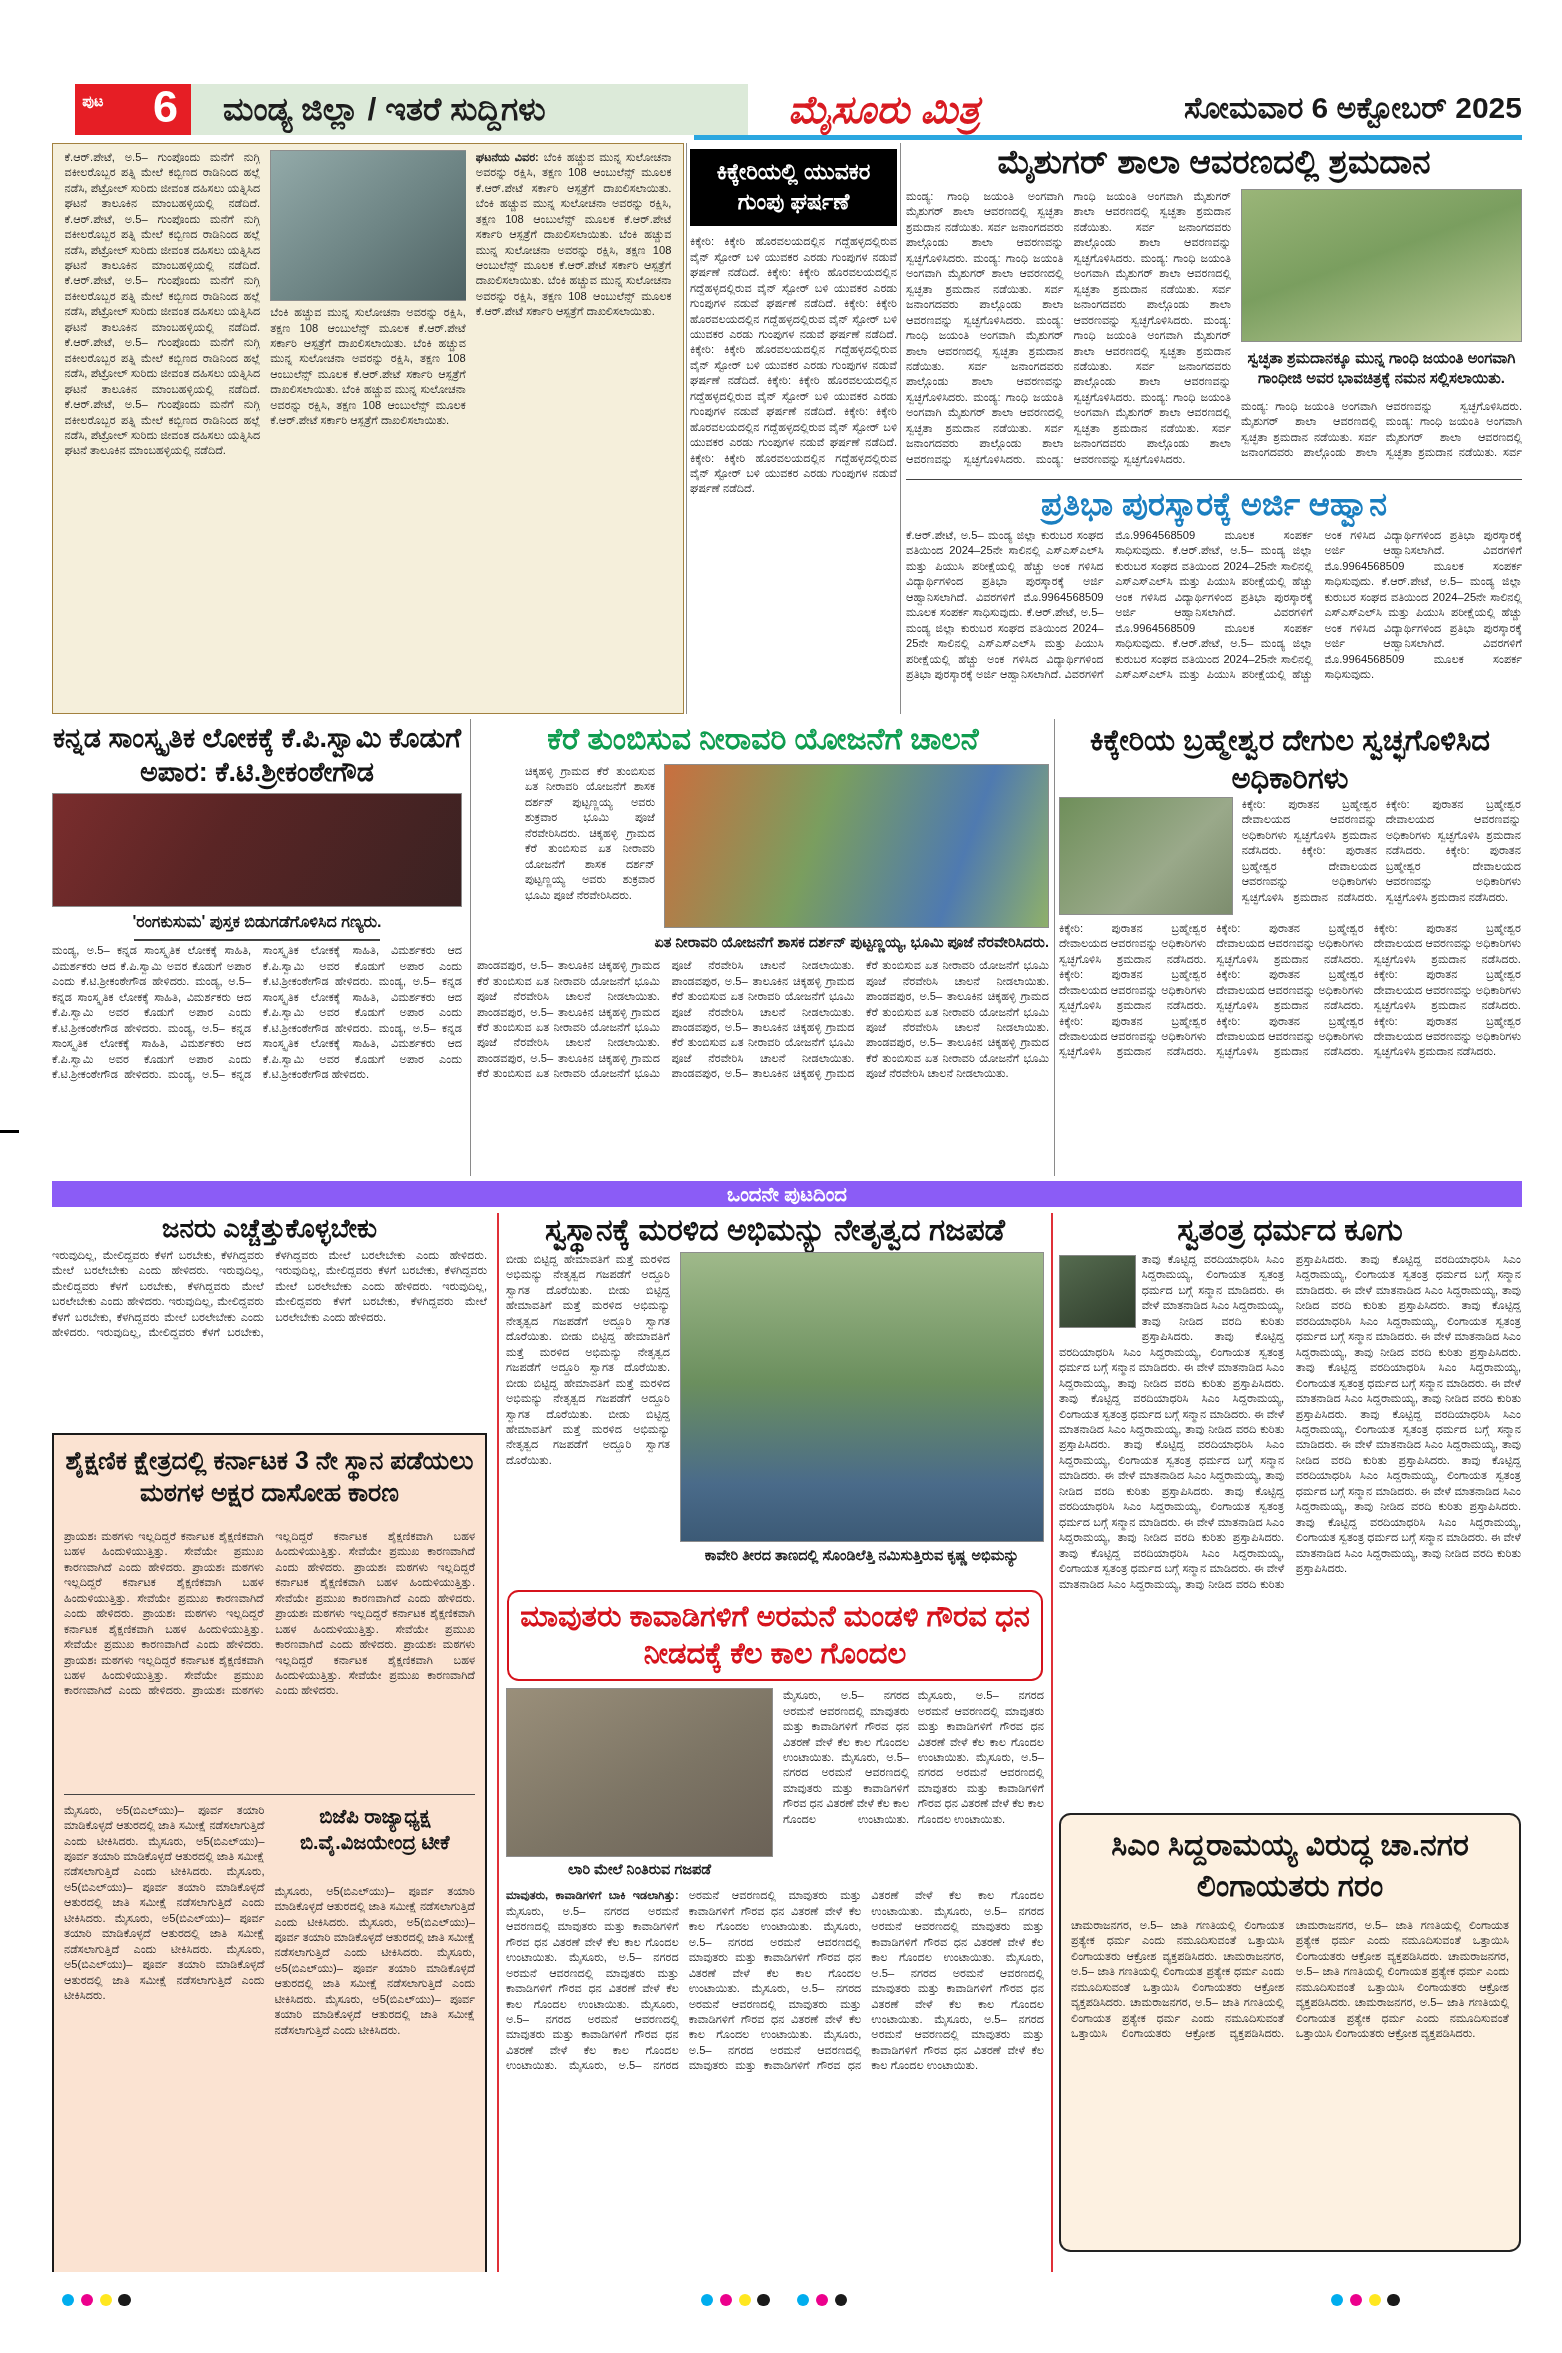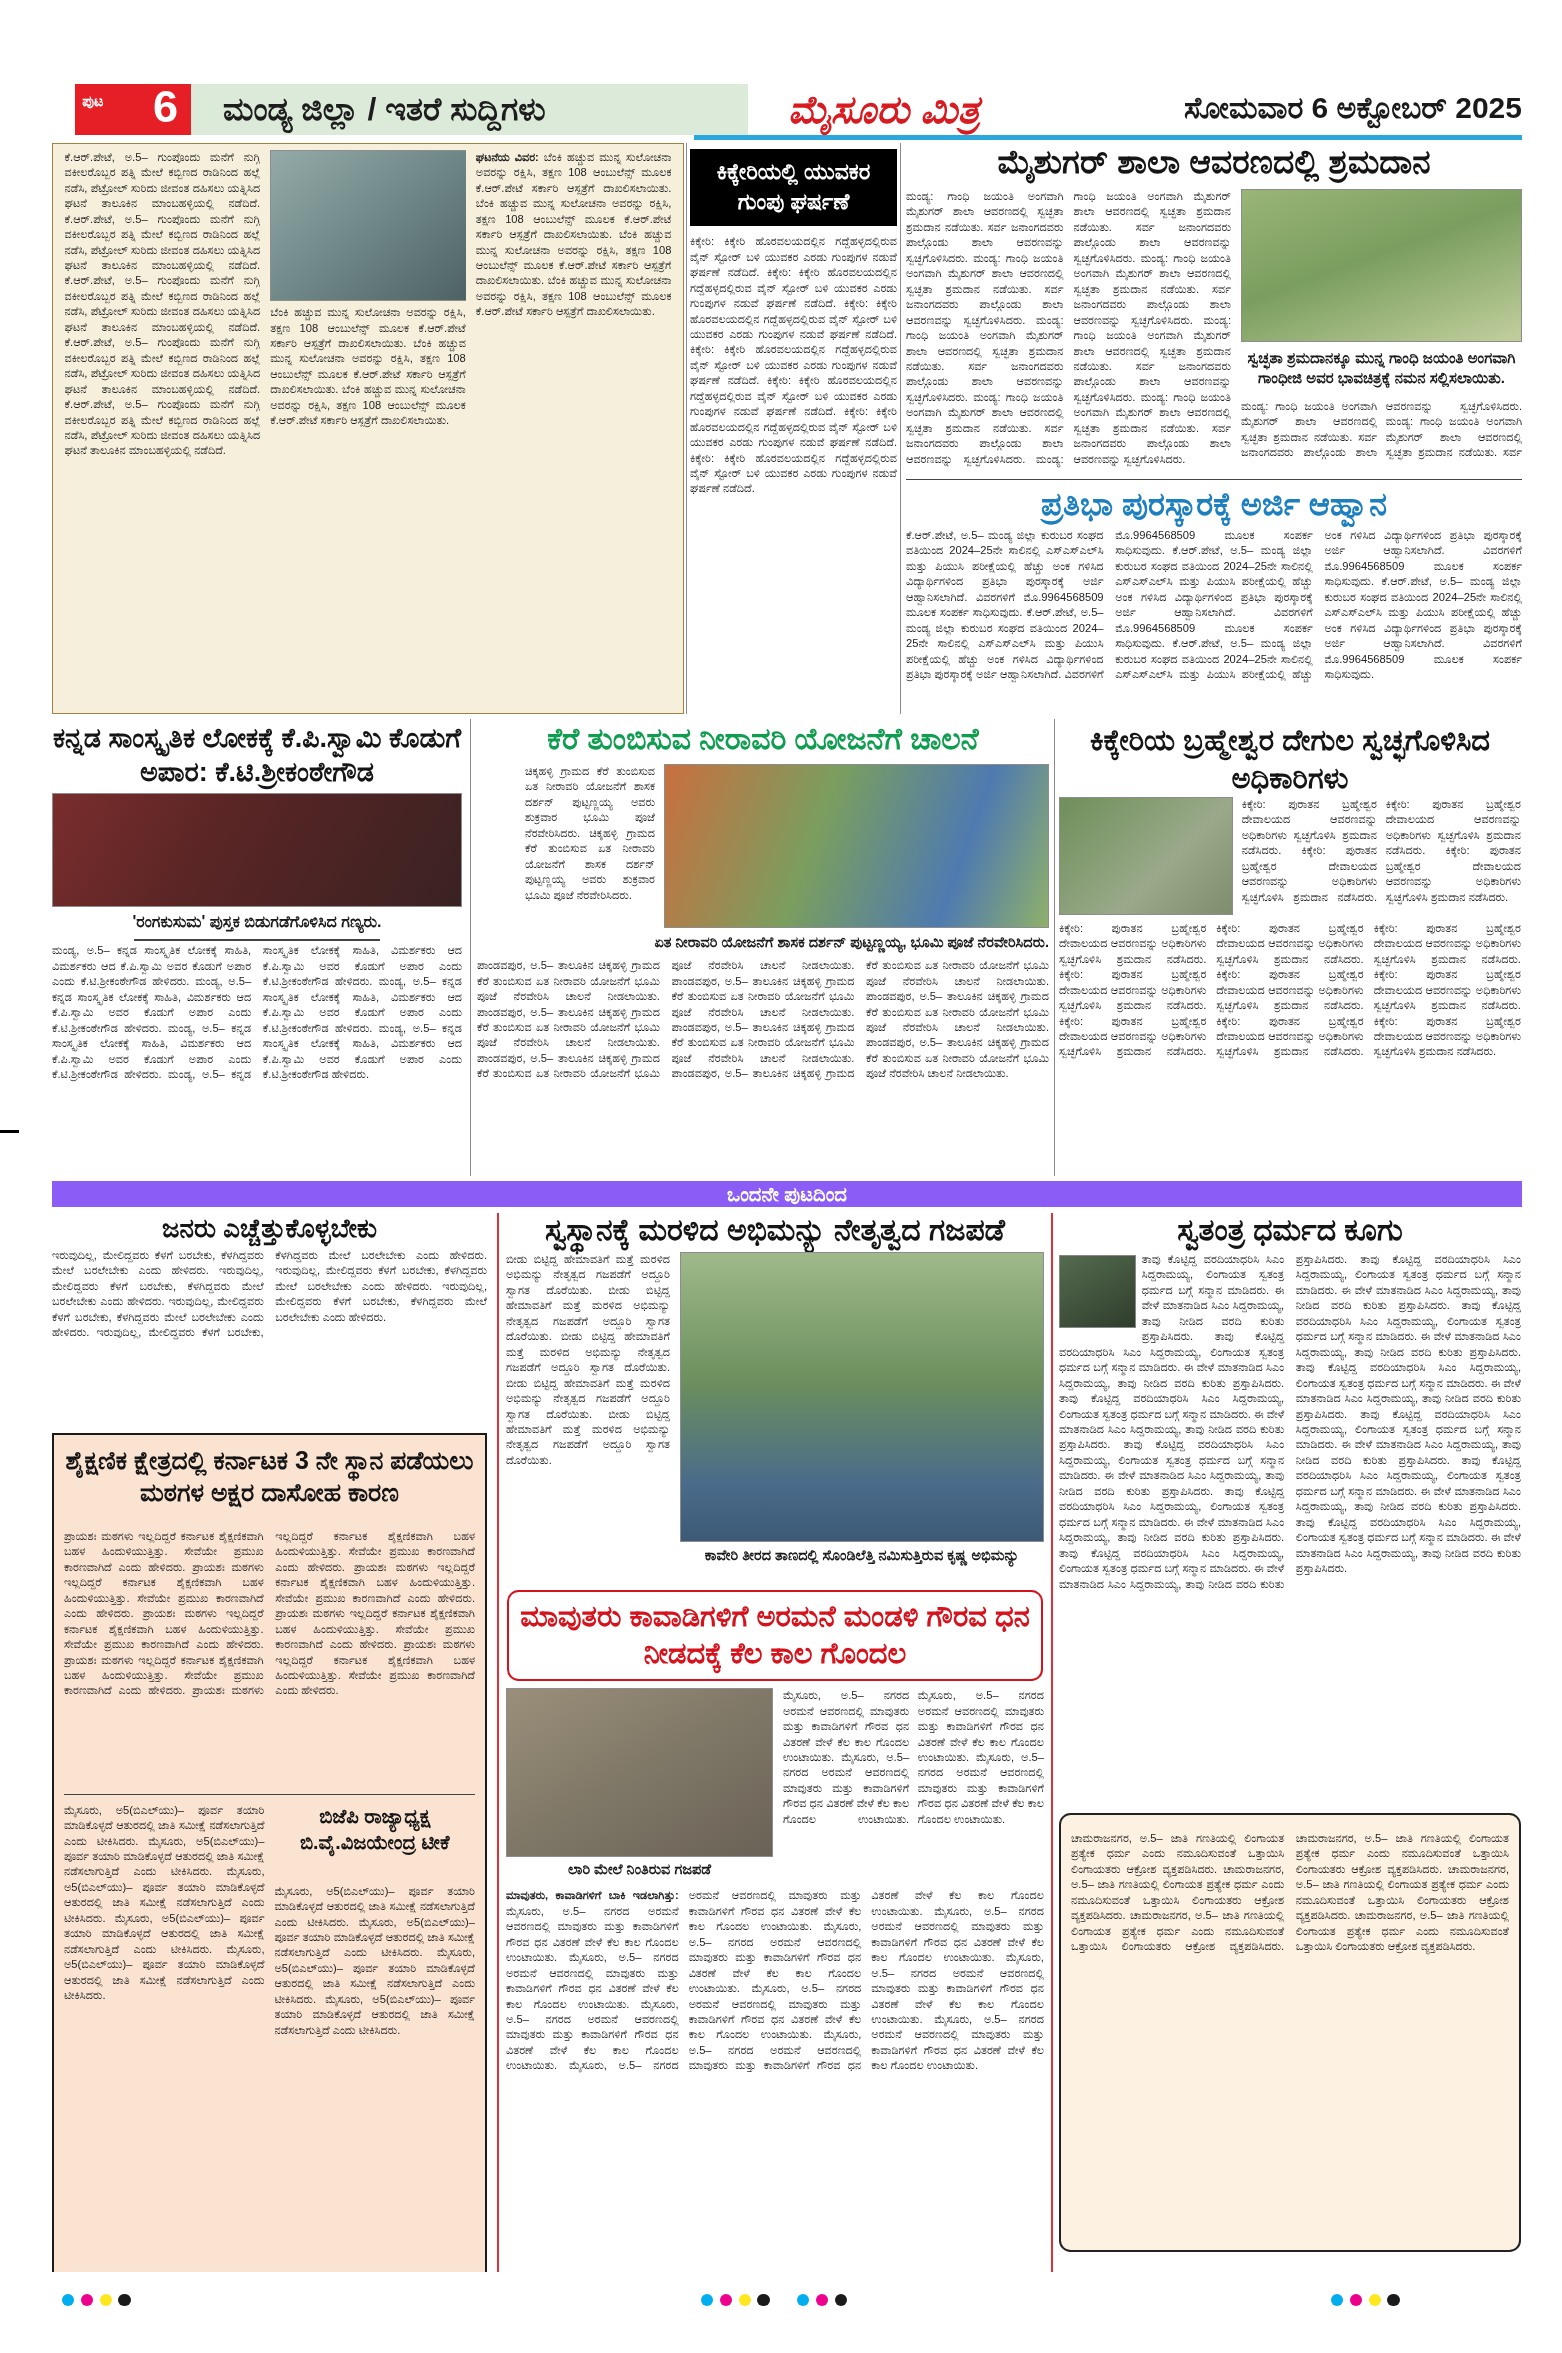--- a/index.html
+++ b/index.html
@@ -206,20 +206,21 @@
       <span class="bold">ಮಾವುತರು, ಕಾವಾಡಿಗಳಿಗೆ ಬಾಕಿ ಇಡಲಾಗಿತ್ತು: </span><span>ಮೈಸೂರು, ಅ.5– ನಗರದ ಅರಮನೆ ಆವರಣದಲ್ಲಿ ಮಾವುತರು ಮತ್ತು ಕಾವಾಡಿಗಳಿಗೆ ಗೌರವ ಧನ ವಿತರಣೆ ವೇಳೆ ಕೆಲ ಕಾಲ ಗೊಂದಲ ಉಂಟಾಯಿತು. ಮೈಸೂರು, ಅ.5– ನಗರದ ಅರಮನೆ ಆವರಣದಲ್ಲಿ ಮಾವುತರು ಮತ್ತು ಕಾವಾಡಿಗಳಿಗೆ ಗೌರವ ಧನ ವಿತರಣೆ ವೇಳೆ ಕೆಲ ಕಾಲ ಗೊಂದಲ ಉಂಟಾಯಿತು. ಮೈಸೂರು, ಅ.5– ನಗರದ ಅರಮನೆ ಆವರಣದಲ್ಲಿ ಮಾವುತರು ಮತ್ತು ಕಾವಾಡಿಗಳಿಗೆ ಗೌರವ ಧನ ವಿತರಣೆ ವೇಳೆ ಕೆಲ ಕಾಲ ಗೊಂದಲ ಉಂಟಾಯಿತು. ಮೈಸೂರು, ಅ.5– ನಗರದ ಅರಮನೆ ಆವರಣದಲ್ಲಿ ಮಾವುತರು ಮತ್ತು ಕಾವಾಡಿಗಳಿಗೆ ಗೌರವ ಧನ ವಿತರಣೆ ವೇಳೆ ಕೆಲ ಕಾಲ ಗೊಂದಲ ಉಂಟಾಯಿತು. ಮೈಸೂರು, ಅ.5– ನಗರದ ಅರಮನೆ ಆವರಣದಲ್ಲಿ ಮಾವುತರು ಮತ್ತು ಕಾವಾಡಿಗಳಿಗೆ ಗೌರವ ಧನ ವಿತರಣೆ ವೇಳೆ ಕೆಲ ಕಾಲ ಗೊಂದಲ ಉಂಟಾಯಿತು. ಮೈಸೂರು, ಅ.5– ನಗರದ ಅರಮನೆ ಆವರಣದಲ್ಲಿ ಮಾವುತರು ಮತ್ತು ಕಾವಾಡಿಗಳಿಗೆ ಗೌರವ ಧನ ವಿತರಣೆ ವೇಳೆ ಕೆಲ ಕಾಲ ಗೊಂದಲ ಉಂಟಾಯಿತು. ಮೈಸೂರು, ಅ.5– ನಗರದ ಅರಮನೆ ಆವರಣದಲ್ಲಿ ಮಾವುತರು ಮತ್ತು ಕಾವಾಡಿಗಳಿಗೆ ಗೌರವ ಧನ ವಿತರಣೆ ವೇಳೆ ಕೆಲ ಕಾಲ ಗೊಂದಲ ಉಂಟಾಯಿತು. ಮೈಸೂರು, ಅ.5– ನಗರದ ಅರಮನೆ ಆವರಣದಲ್ಲಿ ಮಾವುತರು ಮತ್ತು ಕಾವಾಡಿಗಳಿಗೆ ಗೌರವ ಧನ ವಿತರಣೆ ವೇಳೆ ಕೆಲ ಕಾಲ ಗೊಂದಲ ಉಂಟಾಯಿತು. ಮೈಸೂರು, ಅ.5– ನಗರದ ಅರಮನೆ ಆವರಣದಲ್ಲಿ ಮಾವುತರು ಮತ್ತು ಕಾವಾಡಿಗಳಿಗೆ ಗೌರವ ಧನ ವಿತರಣೆ ವೇಳೆ ಕೆಲ ಕಾಲ ಗೊಂದಲ ಉಂಟಾಯಿತು. ಮೈಸೂರು, ಅ.5– ನಗರದ ಅರಮನೆ ಆವರಣದಲ್ಲಿ ಮಾವುತರು ಮತ್ತು ಕಾವಾಡಿಗಳಿಗೆ ಗೌರವ ಧನ ವಿತರಣೆ ವೇಳೆ ಕೆಲ ಕಾಲ ಗೊಂದಲ ಉಂಟಾಯಿತು.</span>
     </div>
   </div>
 
   <div class="abs" style="left:1059px;top:1213px;width:462px;height:1059px;overflow:hidden;">
     <div class="h-std" style="font-size:30px;height:39px;">ಸ್ವತಂತ್ರ ಧರ್ಮದ ಕೂಗು</div>
     <div class="body-txt jt" style="columns:2;column-gap:11.6px;height:551px;">
       <span class="miniphoto"></span><span>ತಾವು ಕೊಟ್ಟಿದ್ದ ವರದಿಯಾಧರಿಸಿ ಸಿಎಂ ಸಿದ್ದರಾಮಯ್ಯ, ಲಿಂಗಾಯತ ಸ್ವತಂತ್ರ ಧರ್ಮದ ಬಗ್ಗೆ ಸನ್ಮಾನ ಮಾಡಿದರು. ಈ ವೇಳೆ ಮಾತನಾಡಿದ ಸಿಎಂ ಸಿದ್ದರಾಮಯ್ಯ, ತಾವು ನೀಡಿದ ವರದಿ ಕುರಿತು ಪ್ರಸ್ತಾಪಿಸಿದರು. ತಾವು ಕೊಟ್ಟಿದ್ದ ವರದಿಯಾಧರಿಸಿ ಸಿಎಂ ಸಿದ್ದರಾಮಯ್ಯ, ಲಿಂಗಾಯತ ಸ್ವತಂತ್ರ ಧರ್ಮದ ಬಗ್ಗೆ ಸನ್ಮಾನ ಮಾಡಿದರು. ಈ ವೇಳೆ ಮಾತನಾಡಿದ ಸಿಎಂ ಸಿದ್ದರಾಮಯ್ಯ, ತಾವು ನೀಡಿದ ವರದಿ ಕುರಿತು ಪ್ರಸ್ತಾಪಿಸಿದರು. ತಾವು ಕೊಟ್ಟಿದ್ದ ವರದಿಯಾಧರಿಸಿ ಸಿಎಂ ಸಿದ್ದರಾಮಯ್ಯ, ಲಿಂಗಾಯತ ಸ್ವತಂತ್ರ ಧರ್ಮದ ಬಗ್ಗೆ ಸನ್ಮಾನ ಮಾಡಿದರು. ಈ ವೇಳೆ ಮಾತನಾಡಿದ ಸಿಎಂ ಸಿದ್ದರಾಮಯ್ಯ, ತಾವು ನೀಡಿದ ವರದಿ ಕುರಿತು ಪ್ರಸ್ತಾಪಿಸಿದರು. ತಾವು ಕೊಟ್ಟಿದ್ದ ವರದಿಯಾಧರಿಸಿ ಸಿಎಂ ಸಿದ್ದರಾಮಯ್ಯ, ಲಿಂಗಾಯತ ಸ್ವತಂತ್ರ ಧರ್ಮದ ಬಗ್ಗೆ ಸನ್ಮಾನ ಮಾಡಿದರು. ಈ ವೇಳೆ ಮಾತನಾಡಿದ ಸಿಎಂ ಸಿದ್ದರಾಮಯ್ಯ, ತಾವು ನೀಡಿದ ವರದಿ ಕುರಿತು ಪ್ರಸ್ತಾಪಿಸಿದರು. ತಾವು ಕೊಟ್ಟಿದ್ದ ವರದಿಯಾಧರಿಸಿ ಸಿಎಂ ಸಿದ್ದರಾಮಯ್ಯ, ಲಿಂಗಾಯತ ಸ್ವತಂತ್ರ ಧರ್ಮದ ಬಗ್ಗೆ ಸನ್ಮಾನ ಮಾಡಿದರು. ಈ ವೇಳೆ ಮಾತನಾಡಿದ ಸಿಎಂ ಸಿದ್ದರಾಮಯ್ಯ, ತಾವು ನೀಡಿದ ವರದಿ ಕುರಿತು ಪ್ರಸ್ತಾಪಿಸಿದರು. ತಾವು ಕೊಟ್ಟಿದ್ದ ವರದಿಯಾಧರಿಸಿ ಸಿಎಂ ಸಿದ್ದರಾಮಯ್ಯ, ಲಿಂಗಾಯತ ಸ್ವತಂತ್ರ ಧರ್ಮದ ಬಗ್ಗೆ ಸನ್ಮಾನ ಮಾಡಿದರು. ಈ ವೇಳೆ ಮಾತನಾಡಿದ ಸಿಎಂ ಸಿದ್ದರಾಮಯ್ಯ, ತಾವು ನೀಡಿದ ವರದಿ ಕುರಿತು ಪ್ರಸ್ತಾಪಿಸಿದರು. ತಾವು ಕೊಟ್ಟಿದ್ದ ವರದಿಯಾಧರಿಸಿ ಸಿಎಂ ಸಿದ್ದರಾಮಯ್ಯ, ಲಿಂಗಾಯತ ಸ್ವತಂತ್ರ ಧರ್ಮದ ಬಗ್ಗೆ ಸನ್ಮಾನ ಮಾಡಿದರು. ಈ ವೇಳೆ ಮಾತನಾಡಿದ ಸಿಎಂ ಸಿದ್ದರಾಮಯ್ಯ, ತಾವು ನೀಡಿದ ವರದಿ ಕುರಿತು ಪ್ರಸ್ತಾಪಿಸಿದರು. ತಾವು ಕೊಟ್ಟಿದ್ದ ವರದಿಯಾಧರಿಸಿ ಸಿಎಂ ಸಿದ್ದರಾಮಯ್ಯ, ಲಿಂಗಾಯತ ಸ್ವತಂತ್ರ ಧರ್ಮದ ಬಗ್ಗೆ ಸನ್ಮಾನ ಮಾಡಿದರು. ಈ ವೇಳೆ ಮಾತನಾಡಿದ ಸಿಎಂ ಸಿದ್ದರಾಮಯ್ಯ, ತಾವು ನೀಡಿದ ವರದಿ ಕುರಿತು ಪ್ರಸ್ತಾಪಿಸಿದರು. ತಾವು ಕೊಟ್ಟಿದ್ದ ವರದಿಯಾಧರಿಸಿ ಸಿಎಂ ಸಿದ್ದರಾಮಯ್ಯ, ಲಿಂಗಾಯತ ಸ್ವತಂತ್ರ ಧರ್ಮದ ಬಗ್ಗೆ ಸನ್ಮಾನ ಮಾಡಿದರು. ಈ ವೇಳೆ ಮಾತನಾಡಿದ ಸಿಎಂ ಸಿದ್ದರಾಮಯ್ಯ, ತಾವು ನೀಡಿದ ವರದಿ ಕುರಿತು ಪ್ರಸ್ತಾಪಿಸಿದರು. ತಾವು ಕೊಟ್ಟಿದ್ದ ವರದಿಯಾಧರಿಸಿ ಸಿಎಂ ಸಿದ್ದರಾಮಯ್ಯ, ಲಿಂಗಾಯತ ಸ್ವತಂತ್ರ ಧರ್ಮದ ಬಗ್ಗೆ ಸನ್ಮಾನ ಮಾಡಿದರು. ಈ ವೇಳೆ ಮಾತನಾಡಿದ ಸಿಎಂ ಸಿದ್ದರಾಮಯ್ಯ, ತಾವು ನೀಡಿದ ವರದಿ ಕುರಿತು ಪ್ರಸ್ತಾಪಿಸಿದರು. ತಾವು ಕೊಟ್ಟಿದ್ದ ವರದಿಯಾಧರಿಸಿ ಸಿಎಂ ಸಿದ್ದರಾಮಯ್ಯ, ಲಿಂಗಾಯತ ಸ್ವತಂತ್ರ ಧರ್ಮದ ಬಗ್ಗೆ ಸನ್ಮಾನ ಮಾಡಿದರು. ಈ ವೇಳೆ ಮಾತನಾಡಿದ ಸಿಎಂ ಸಿದ್ದರಾಮಯ್ಯ, ತಾವು ನೀಡಿದ ವರದಿ ಕುರಿತು ಪ್ರಸ್ತಾಪಿಸಿದರು. ತಾವು ಕೊಟ್ಟಿದ್ದ ವರದಿಯಾಧರಿಸಿ ಸಿಎಂ ಸಿದ್ದರಾಮಯ್ಯ, ಲಿಂಗಾಯತ ಸ್ವತಂತ್ರ ಧರ್ಮದ ಬಗ್ಗೆ ಸನ್ಮಾನ ಮಾಡಿದರು. ಈ ವೇಳೆ ಮಾತನಾಡಿದ ಸಿಎಂ ಸಿದ್ದರಾಮಯ್ಯ, ತಾವು ನೀಡಿದ ವರದಿ ಕುರಿತು ಪ್ರಸ್ತಾಪಿಸಿದರು.</span>
     </div>
     <div class="creambox2" style="margin-top:10px;height:415px;">
+      <div class="h-std" style="font-size:30px;line-height:1.35;height:87px;">ಸಿಎಂ ಸಿದ್ದರಾಮಯ್ಯ ವಿರುದ್ಧ ಚಾ.ನಗರ ಲಿಂಗಾಯತರು ಗರಂ</div>
       <div class="body-txt jt" style="columns:2;column-gap:11.6px;height:283px;margin-top:5.8px;">
         <span>ಚಾಮರಾಜನಗರ, ಅ.5– ಜಾತಿ ಗಣತಿಯಲ್ಲಿ ಲಿಂಗಾಯತ ಪ್ರತ್ಯೇಕ ಧರ್ಮ ಎಂದು ನಮೂದಿಸುವಂತೆ ಒತ್ತಾಯಿಸಿ ಲಿಂಗಾಯತರು ಆಕ್ರೋಶ ವ್ಯಕ್ತಪಡಿಸಿದರು. ಚಾಮರಾಜನಗರ, ಅ.5– ಜಾತಿ ಗಣತಿಯಲ್ಲಿ ಲಿಂಗಾಯತ ಪ್ರತ್ಯೇಕ ಧರ್ಮ ಎಂದು ನಮೂದಿಸುವಂತೆ ಒತ್ತಾಯಿಸಿ ಲಿಂಗಾಯತರು ಆಕ್ರೋಶ ವ್ಯಕ್ತಪಡಿಸಿದರು. ಚಾಮರಾಜನಗರ, ಅ.5– ಜಾತಿ ಗಣತಿಯಲ್ಲಿ ಲಿಂಗಾಯತ ಪ್ರತ್ಯೇಕ ಧರ್ಮ ಎಂದು ನಮೂದಿಸುವಂತೆ ಒತ್ತಾಯಿಸಿ ಲಿಂಗಾಯತರು ಆಕ್ರೋಶ ವ್ಯಕ್ತಪಡಿಸಿದರು. ಚಾಮರಾಜನಗರ, ಅ.5– ಜಾತಿ ಗಣತಿಯಲ್ಲಿ ಲಿಂಗಾಯತ ಪ್ರತ್ಯೇಕ ಧರ್ಮ ಎಂದು ನಮೂದಿಸುವಂತೆ ಒತ್ತಾಯಿಸಿ ಲಿಂಗಾಯತರು ಆಕ್ರೋಶ ವ್ಯಕ್ತಪಡಿಸಿದರು. ಚಾಮರಾಜನಗರ, ಅ.5– ಜಾತಿ ಗಣತಿಯಲ್ಲಿ ಲಿಂಗಾಯತ ಪ್ರತ್ಯೇಕ ಧರ್ಮ ಎಂದು ನಮೂದಿಸುವಂತೆ ಒತ್ತಾಯಿಸಿ ಲಿಂಗಾಯತರು ಆಕ್ರೋಶ ವ್ಯಕ್ತಪಡಿಸಿದರು. ಚಾಮರಾಜನಗರ, ಅ.5– ಜಾತಿ ಗಣತಿಯಲ್ಲಿ ಲಿಂಗಾಯತ ಪ್ರತ್ಯೇಕ ಧರ್ಮ ಎಂದು ನಮೂದಿಸುವಂತೆ ಒತ್ತಾಯಿಸಿ ಲಿಂಗಾಯತರು ಆಕ್ರೋಶ ವ್ಯಕ್ತಪಡಿಸಿದರು.</span>
       </div>
     </div>
   </div>
 
   <div class="abs" style="left:0px;top:1130px;width:19px;height:2.9px;background:#000;"></div>
   <div class="abs" style="left:62px;top:2294px;">
     <span class="dot" style="background:#00adee;"></span><span class="dot" style="background:#ec008c;"></span><span class="dot" style="background:#ffe71f;"></span><span class="dot" style="background:#1a1a1a;"></span>
   </div>

